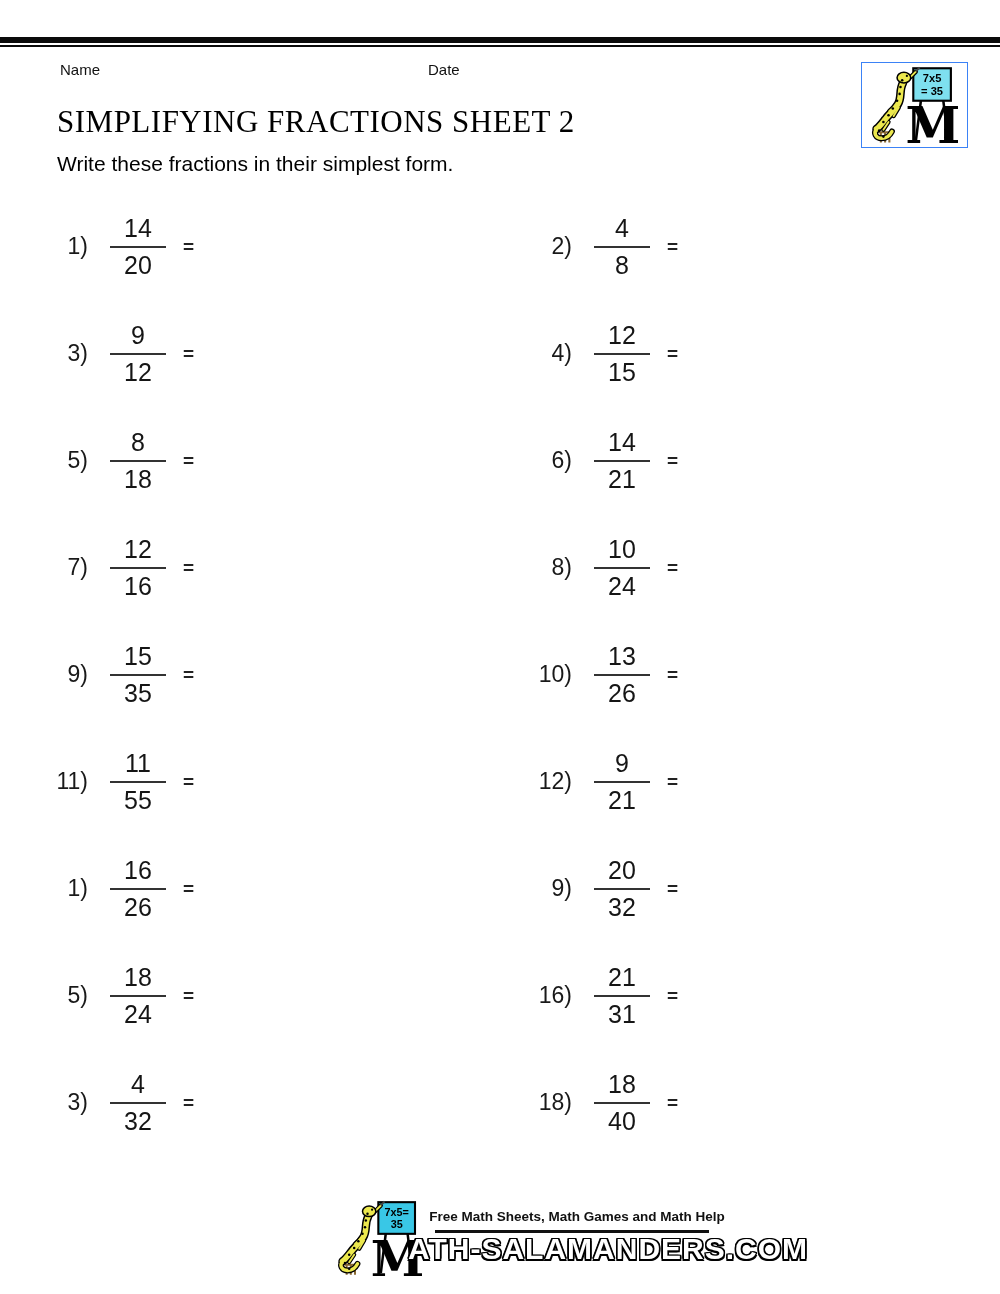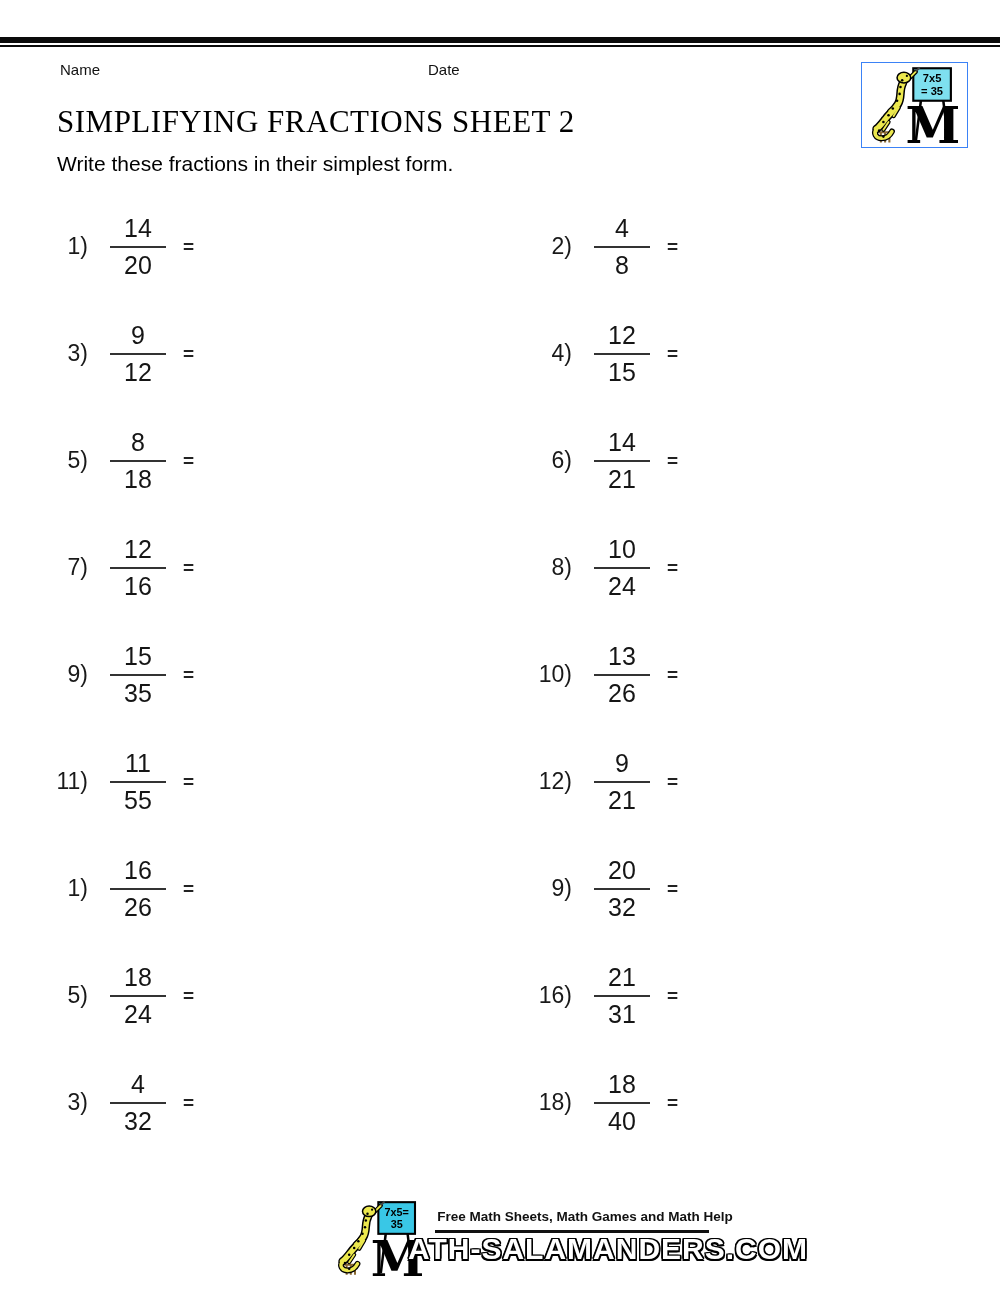--- a/index.html
+++ b/index.html
@@ -44,21 +44,21 @@
     display: flex; flex-direction: column; align-items: center;
     font-weight: normal; font-size: 25px; line-height: 1.05; color: #151515;
   }
   .fnum { width: 100%; text-align: center; border-bottom: 2px solid #333; padding-bottom: 4px; }
   .fden { padding-top: 4px; }
   .peq { margin-left: 17px; font-size: 19px; font-weight: bold; color: #222; }
 
   .footer { position: absolute; left: 333px; top: 1196px; width: 390px; height: 90px; }
   .footer-svg { position: absolute; left: 0; top: 2px; }
   .tagline {
-    position: absolute; left: 88px; top: 13px; width: 328px;
+    position: absolute; left: 80px; top: 13px; width: 328px;
     text-align: center; font-size: 13.5px; font-weight: bold; color: #111; white-space: nowrap;
   }
   .tagline-rule { position: absolute; left: 102px; top: 34px; width: 274px; height: 3px; background: #111; }
   .sitename {
     position: absolute; left: 75px; top: 36px;
     font-size: 30px; font-weight: bold; letter-spacing: 1px; white-space: nowrap;
     color: #fff;
     text-shadow:
       -1.5px -1.5px 0 #000, 1.5px -1.5px 0 #000,
       -1.5px  1.5px 0 #000, 1.5px  1.5px 0 #000,

